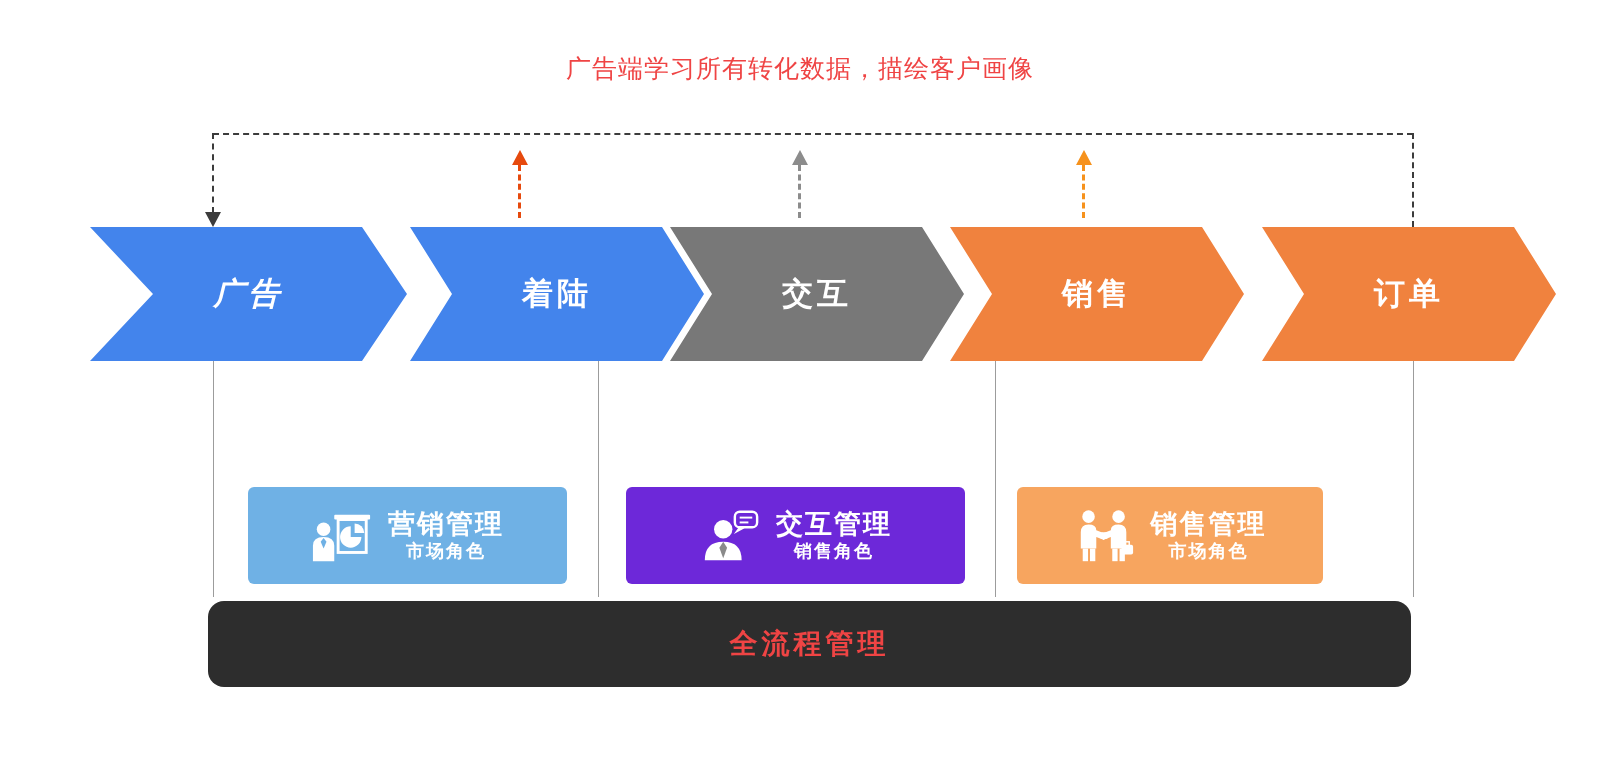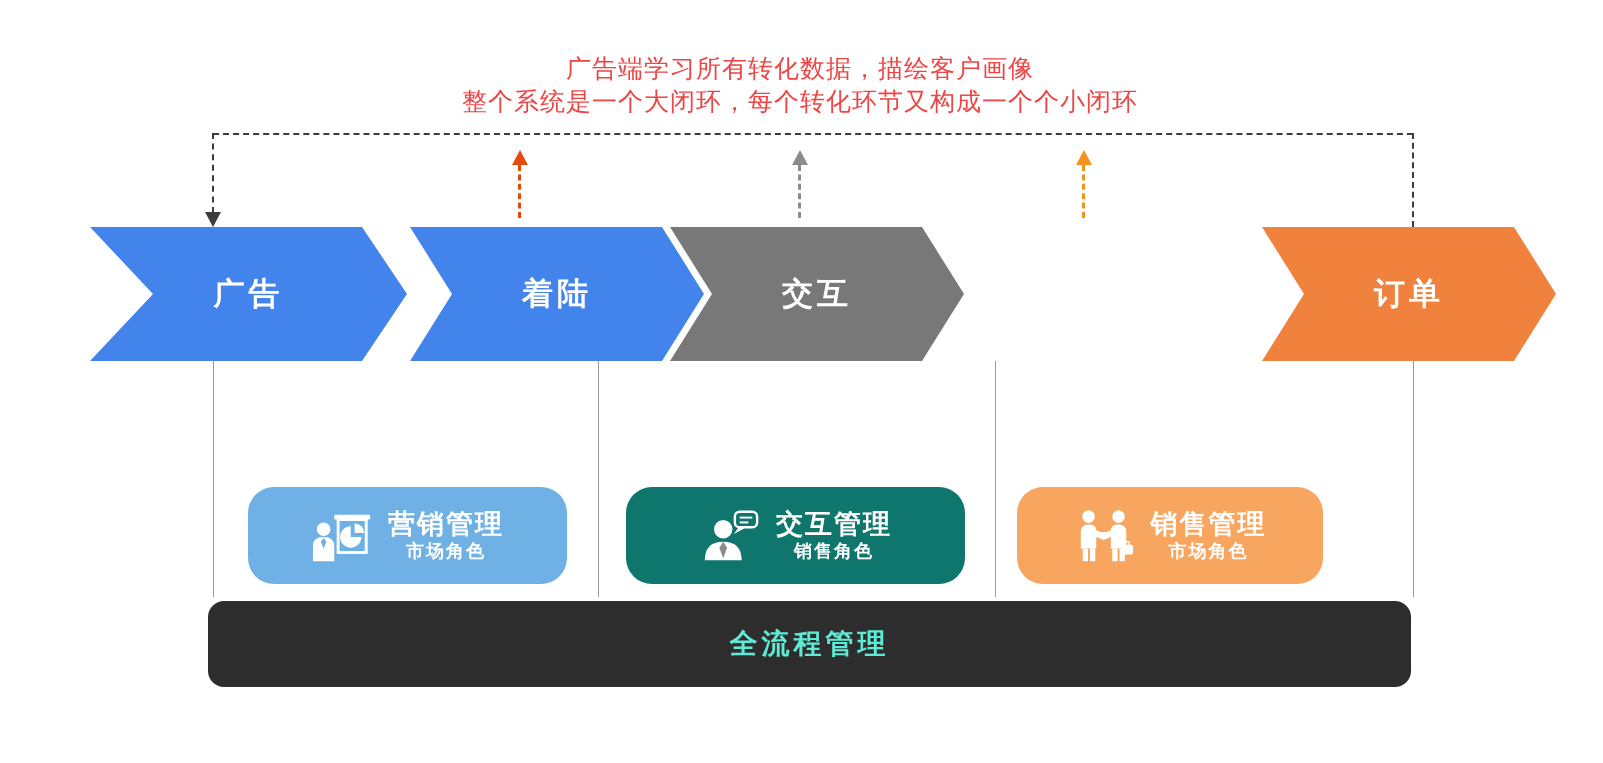--- a/index.html
+++ b/index.html
@@ -35,54 +35,53 @@
   
   .connector { position:absolute; top:361px; height:236px; width:0; border-left:1px solid #9c9c9c; }
 
   
   .chevron {
     position:absolute; top:227px; height:134px;
     display:flex; align-items:center; justify-content:center;
     color:#ffffff; font-size:31px; font-weight:bold; letter-spacing:4px;
   }
   .chev      { width:294px; clip-path:polygon(0 0, 252px 0, 294px 50%, 252px 100%, 0 100%, 42px 50%); }
-  .chev-first{ width:317px; clip-path:polygon(0 0, 272px 0, 317px 50%, 272px 100%, 0 100%, 63px 50%); }
+  .chev-first{ width:317px; clip-path:polygon(0 0, 272px 0, 317px 50%, 272px 100%, 0 100%, 63px 50%);font-style:italic; }
   .bg-blue   { background:#4384ec; }
   .bg-gray   { background:#787878; }
   .bg-orange { background:#f0823e; }
 
   
   .card {
-    position:absolute; top:487px; height:97px; border-radius:26px;
+    position:absolute; top:487px; height:97px; border-radius:6px;
     display:flex; align-items:center; justify-content:center; gap:15px; color:#ffffff;
   }
   .card svg { width:62px; height:62px; flex:none; }
   .card-blue   { left:248px;  width:319px; background:#6fb1e5; }
-  .card-gray   { left:626px;  width:339px; background:#0f766e; }
+  .card-gray   { left:626px;  width:339px; background:#6d28d9; }
   .card-orange { left:1017px; width:306px; background:#f7a55f; }
   .card-text { display:flex; flex-direction:column; align-items:center; }
   .card-title { font-size:27px; font-weight:bold; letter-spacing:2px; line-height:30px; }
   .card-sub   { font-size:18px; font-weight:bold; letter-spacing:2px; }
 
   
   .bottom-bar {
     position:absolute; left:208px; top:601px; width:1203px; height:86px;
     background:#2d2d2d; border-radius:16px;
     display:flex; align-items:center; justify-content:center;
-    color:#5eead4; font-size:28px; font-weight:bold; letter-spacing:4px;
+    color:#ef4444; font-size:28px; font-weight:bold; letter-spacing:4px;
   }
 </style>
 </head>
 <body>
 
 <div class="canvas">
 
   <div class="caption">
     <div>广告端学习所有转化数据，描绘客户画像</div>
-    <div>整个系统是一个大闭环，每个转化环节又构成一个个小闭环</div>
   </div>
 
   <div class="loop-h"></div>
   <div class="loop-v loop-v-left"></div>
   <div class="loop-v loop-v-right"></div>
   <div class="arrowhead ah-down" style="left:205px; top:212px;"></div>
 
   <div class="uparrow arrow-red" style="left:512px;">
     <div class="ah-up"></div>
     <div class="dashseg"></div>
@@ -102,20 +101,23 @@
   <div class="connector" style="left:1413px;"></div>
 
   <div class="chevron chev-first bg-blue" style="left:90px;">
     <span>广告</span>
   </div>
   <div class="chevron chev bg-blue" style="left:410px;">
     <span>着陆</span>
   </div>
   <div class="chevron chev bg-gray" style="left:670px;align-items:center;">
     <span>交互</span>
+  </div>
+  <div class="chevron chev bg-orange" style="left:950px;">
+    <span>销售</span>
   </div>
   <div class="chevron chev bg-orange" style="left:1262px;justify-content:center;">
     <span>订单</span>
   </div>
 
   <div class="card card-blue">
     <svg viewBox="0 0 64 64">
       <rect x="24" y="10" width="37" height="5" rx="1" fill="#fff"></rect>
       <rect x="28" y="15" width="29" height="34" fill="none" stroke="#fff" stroke-width="3"></rect>
       <path d="M41 33 L41 22 A11 11 0 1 0 52 33 Z" fill="#fff"></path>

